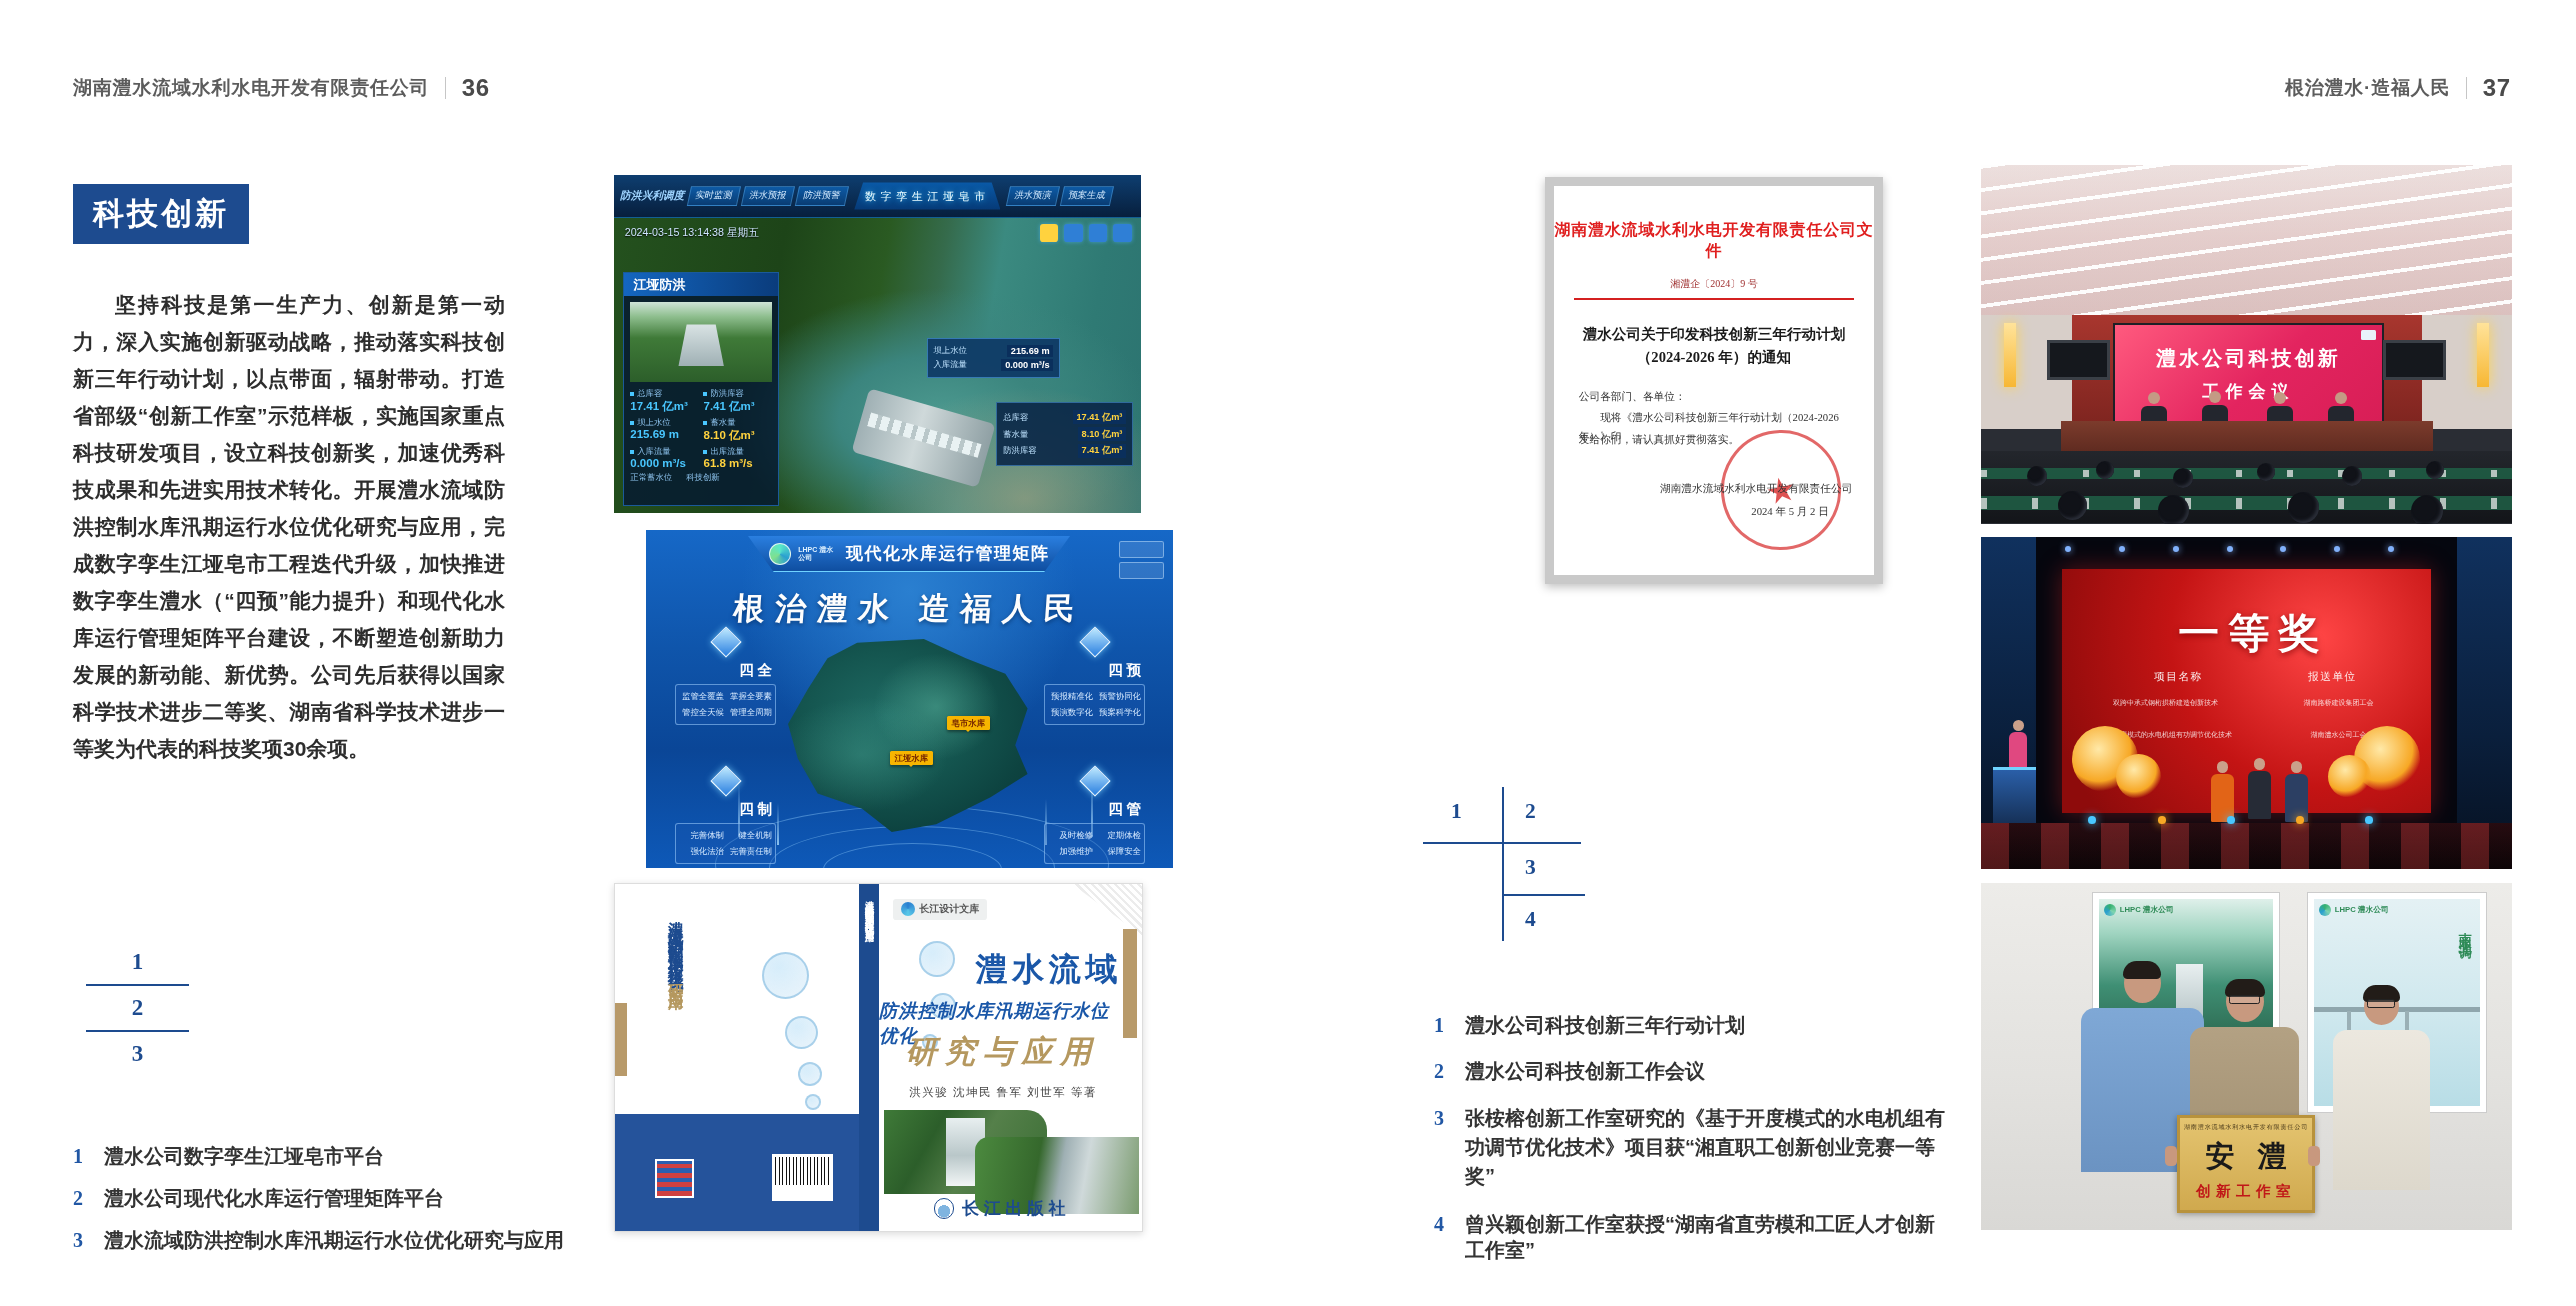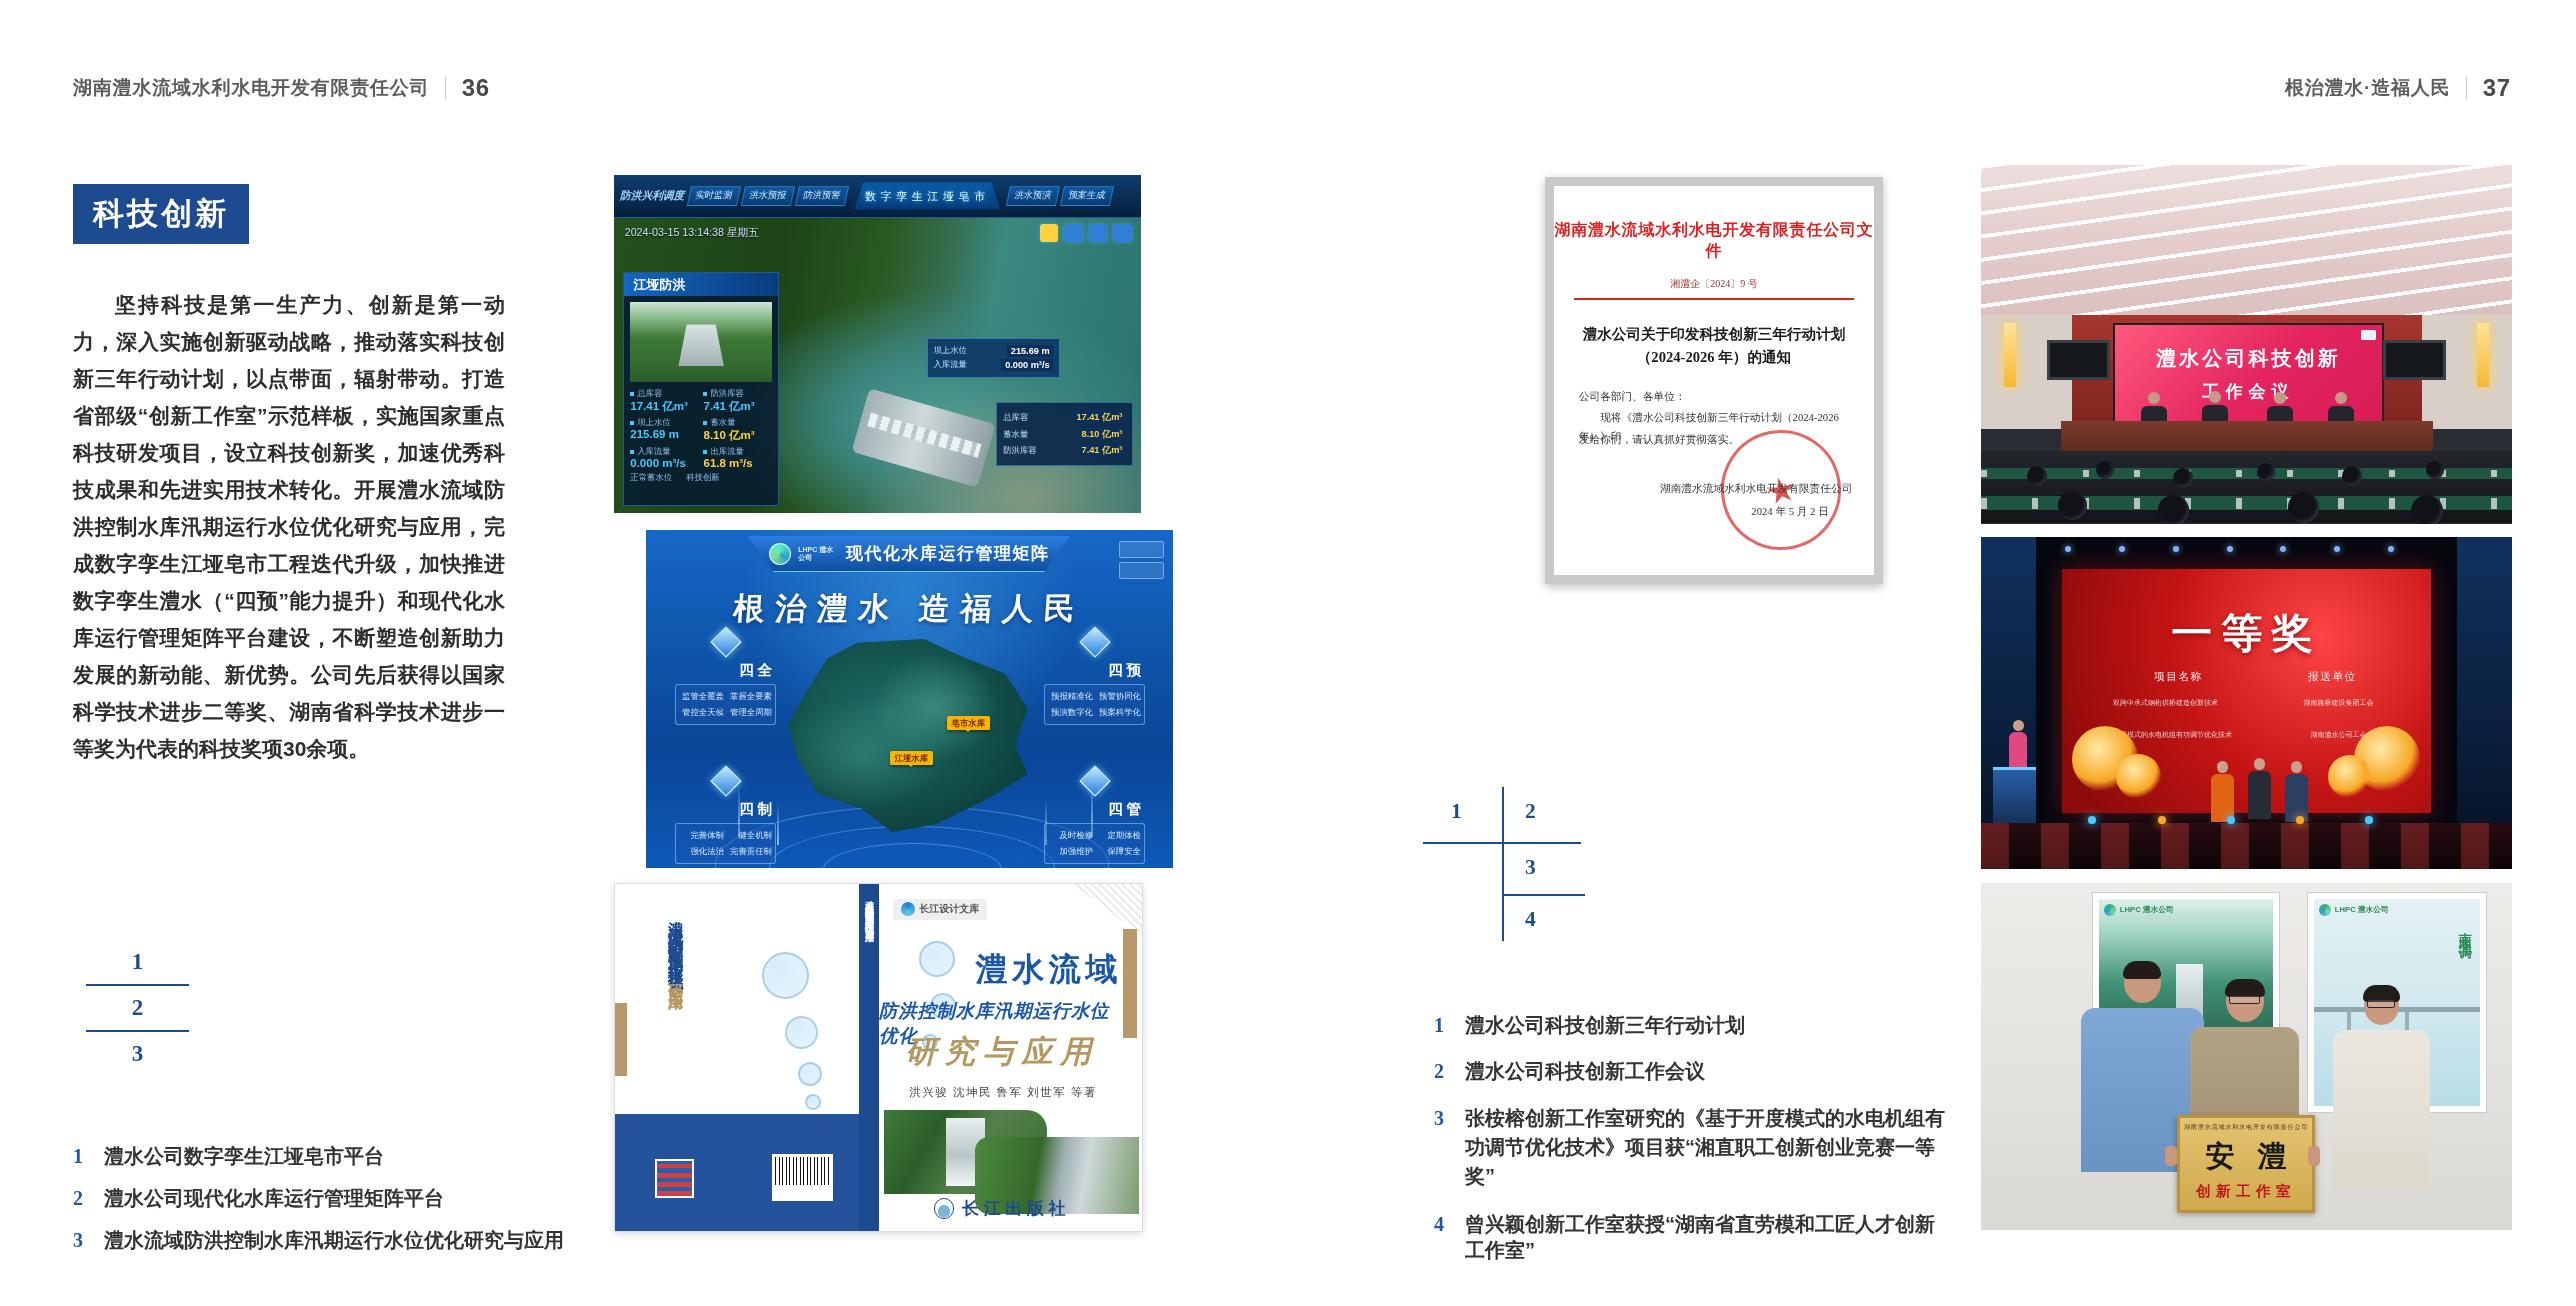--- a/index.html
+++ b/index.html
@@ -150,21 +150,21 @@
   .ph-person{position:absolute;}
   .ph-person .hd{width:12.3px;height:12.3px;border-radius:50%;background:#c49a84;margin:0 auto;}
   .ph-person .bd{width:26px;height:20px;border-radius:6.1px 6.1px 0 0;background:#23262e;margin-top:1.5px;}
   .mt-head{position:absolute;border-radius:50%;background:#101218;box-shadow:inset -2.3px -2.3px 3.1px #2a2e38;}
 
   
   .aw{background:#05070f;}
   .aw-side{position:absolute;top:0;width:55px;height:100%;background:linear-gradient(180deg,#10315e,#0a1f3c 60%,#06101f);}
   .aw-dot{position:absolute;top:9.2px;width:6.1px;height:6.1px;border-radius:50%;background:#7fb4ff;box-shadow:0 0 7.7px #7fb4ff;}
   .aw-scr{position:absolute;left:81px;top:32px;width:369px;height:244px;background:radial-gradient(circle at 70% 28%,#ff4545,#c41414 48%,#8e0b0b 90%);box-shadow:0 0 23px rgba(255,40,40,.35);}
-  .aw-title{position:absolute;left:0;top:37px;width:100%;text-align:center;font-family:"Liberation Serif",serif;font-weight:bold;font-size:41px;color:#fff;letter-spacing:9.2px;text-shadow:0 1.5px 6.1px rgba(120,0,0,.8);}
+  .aw-title{position:absolute;left:0;top:37px;width:100%;text-align:center;font-family:"Liberation Serif",serif;font-weight:bold;font-size:41px;color:#fff;letter-spacing:9.2px;text-shadow:0 1.5px 6.1px rgba(120,0,0,.8);padding-left:7px;}
   .aw-col{position:absolute;top:101px;font-size:10.7px;color:rgba(255,255,255,.92);letter-spacing:1.5px;}
   .aw-r{position:absolute;font-size:7px;color:rgba(255,255,255,.8);width:161px;text-align:center;line-height:9.2px;}
   .orb{position:absolute;border-radius:50%;background:radial-gradient(circle at 40% 35%,#ffe9a8,#f7a825 55%,rgba(247,168,37,0) 72%);}
   .aw-floor{position:absolute;left:0;top:286px;width:100%;height:46px;background:linear-gradient(180deg,#2a0d12,#0c0507);}
   .aw-floor:after{content:"";position:absolute;inset:0;background:repeating-linear-gradient(90deg,rgba(255,70,70,.28) 0 28px,rgba(20,5,8,.15) 28px 60px);}
   .aw-lite{position:absolute;top:279px;width:7.7px;height:7.7px;border-radius:50%;}
   .fig-man{position:absolute;}
   .fig-man .hd{width:11.5px;height:11.5px;border-radius:50%;background:#caa08a;margin:0 auto;}
   .fig-man .bd{width:23px;height:48px;border-radius:6.1px 6.1px 1.5px 1.5px;margin-top:1.5px;}
   .aw-host .hd{width:10.7px;height:10.7px;border-radius:50%;background:#caa08a;margin:0 auto;}

